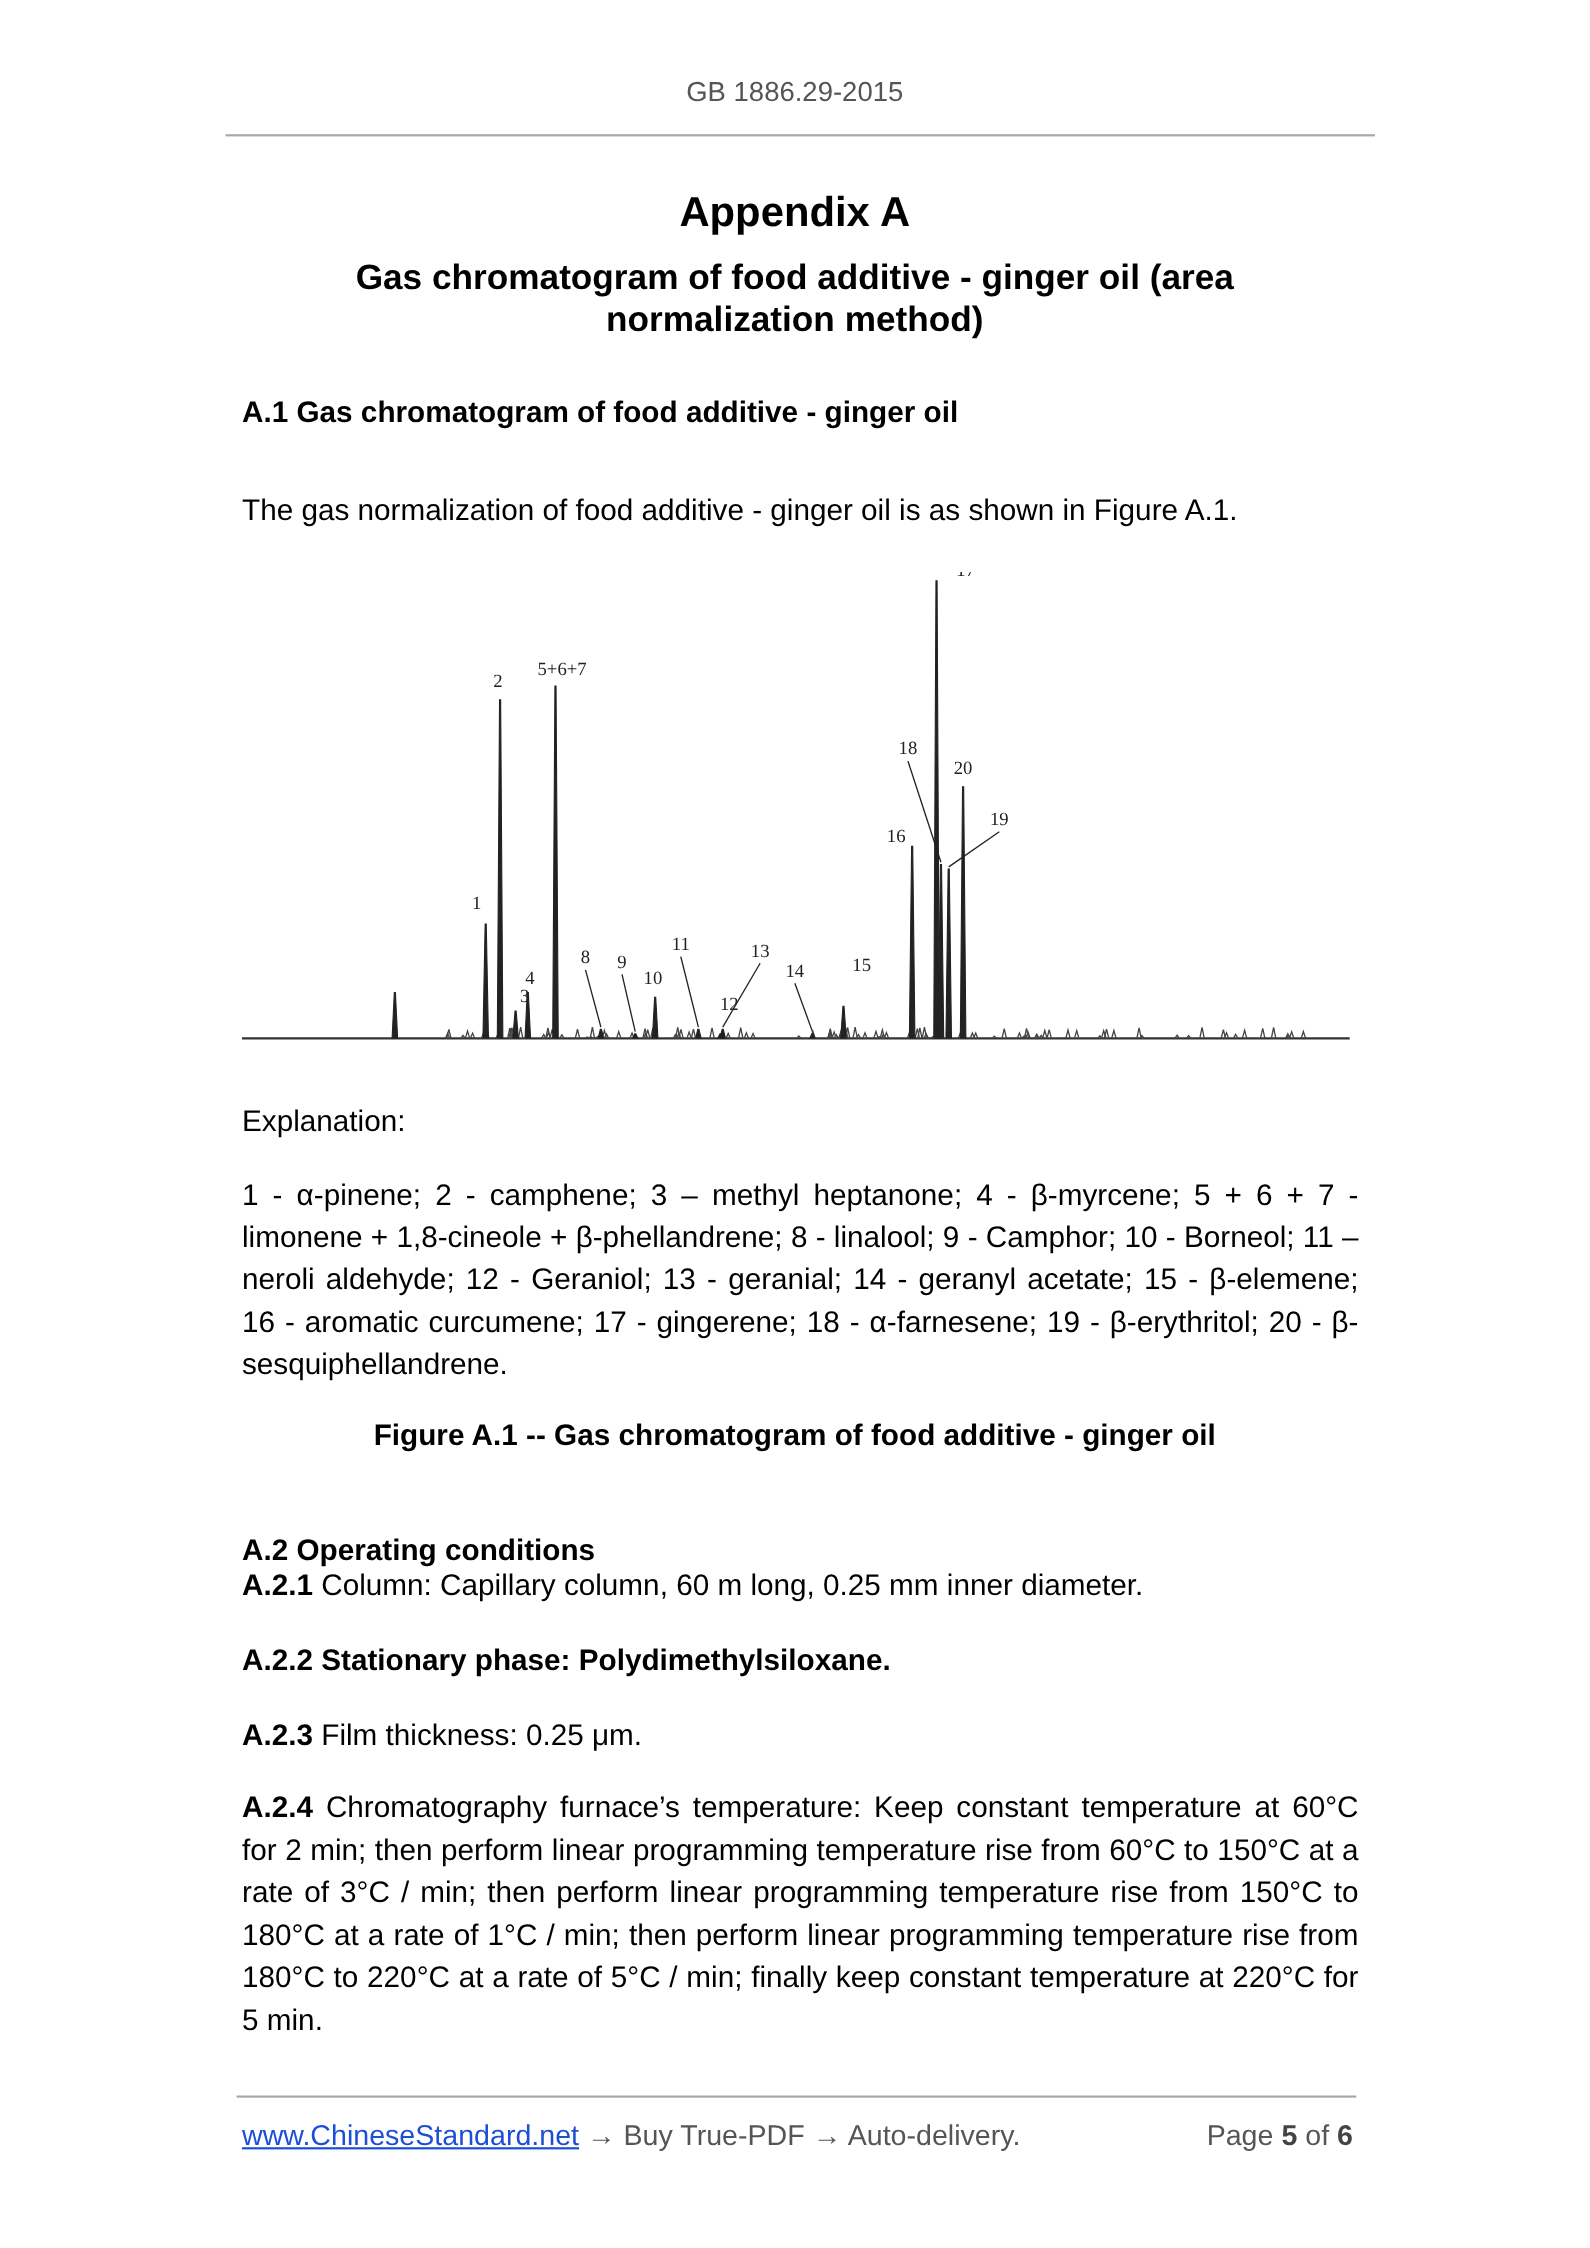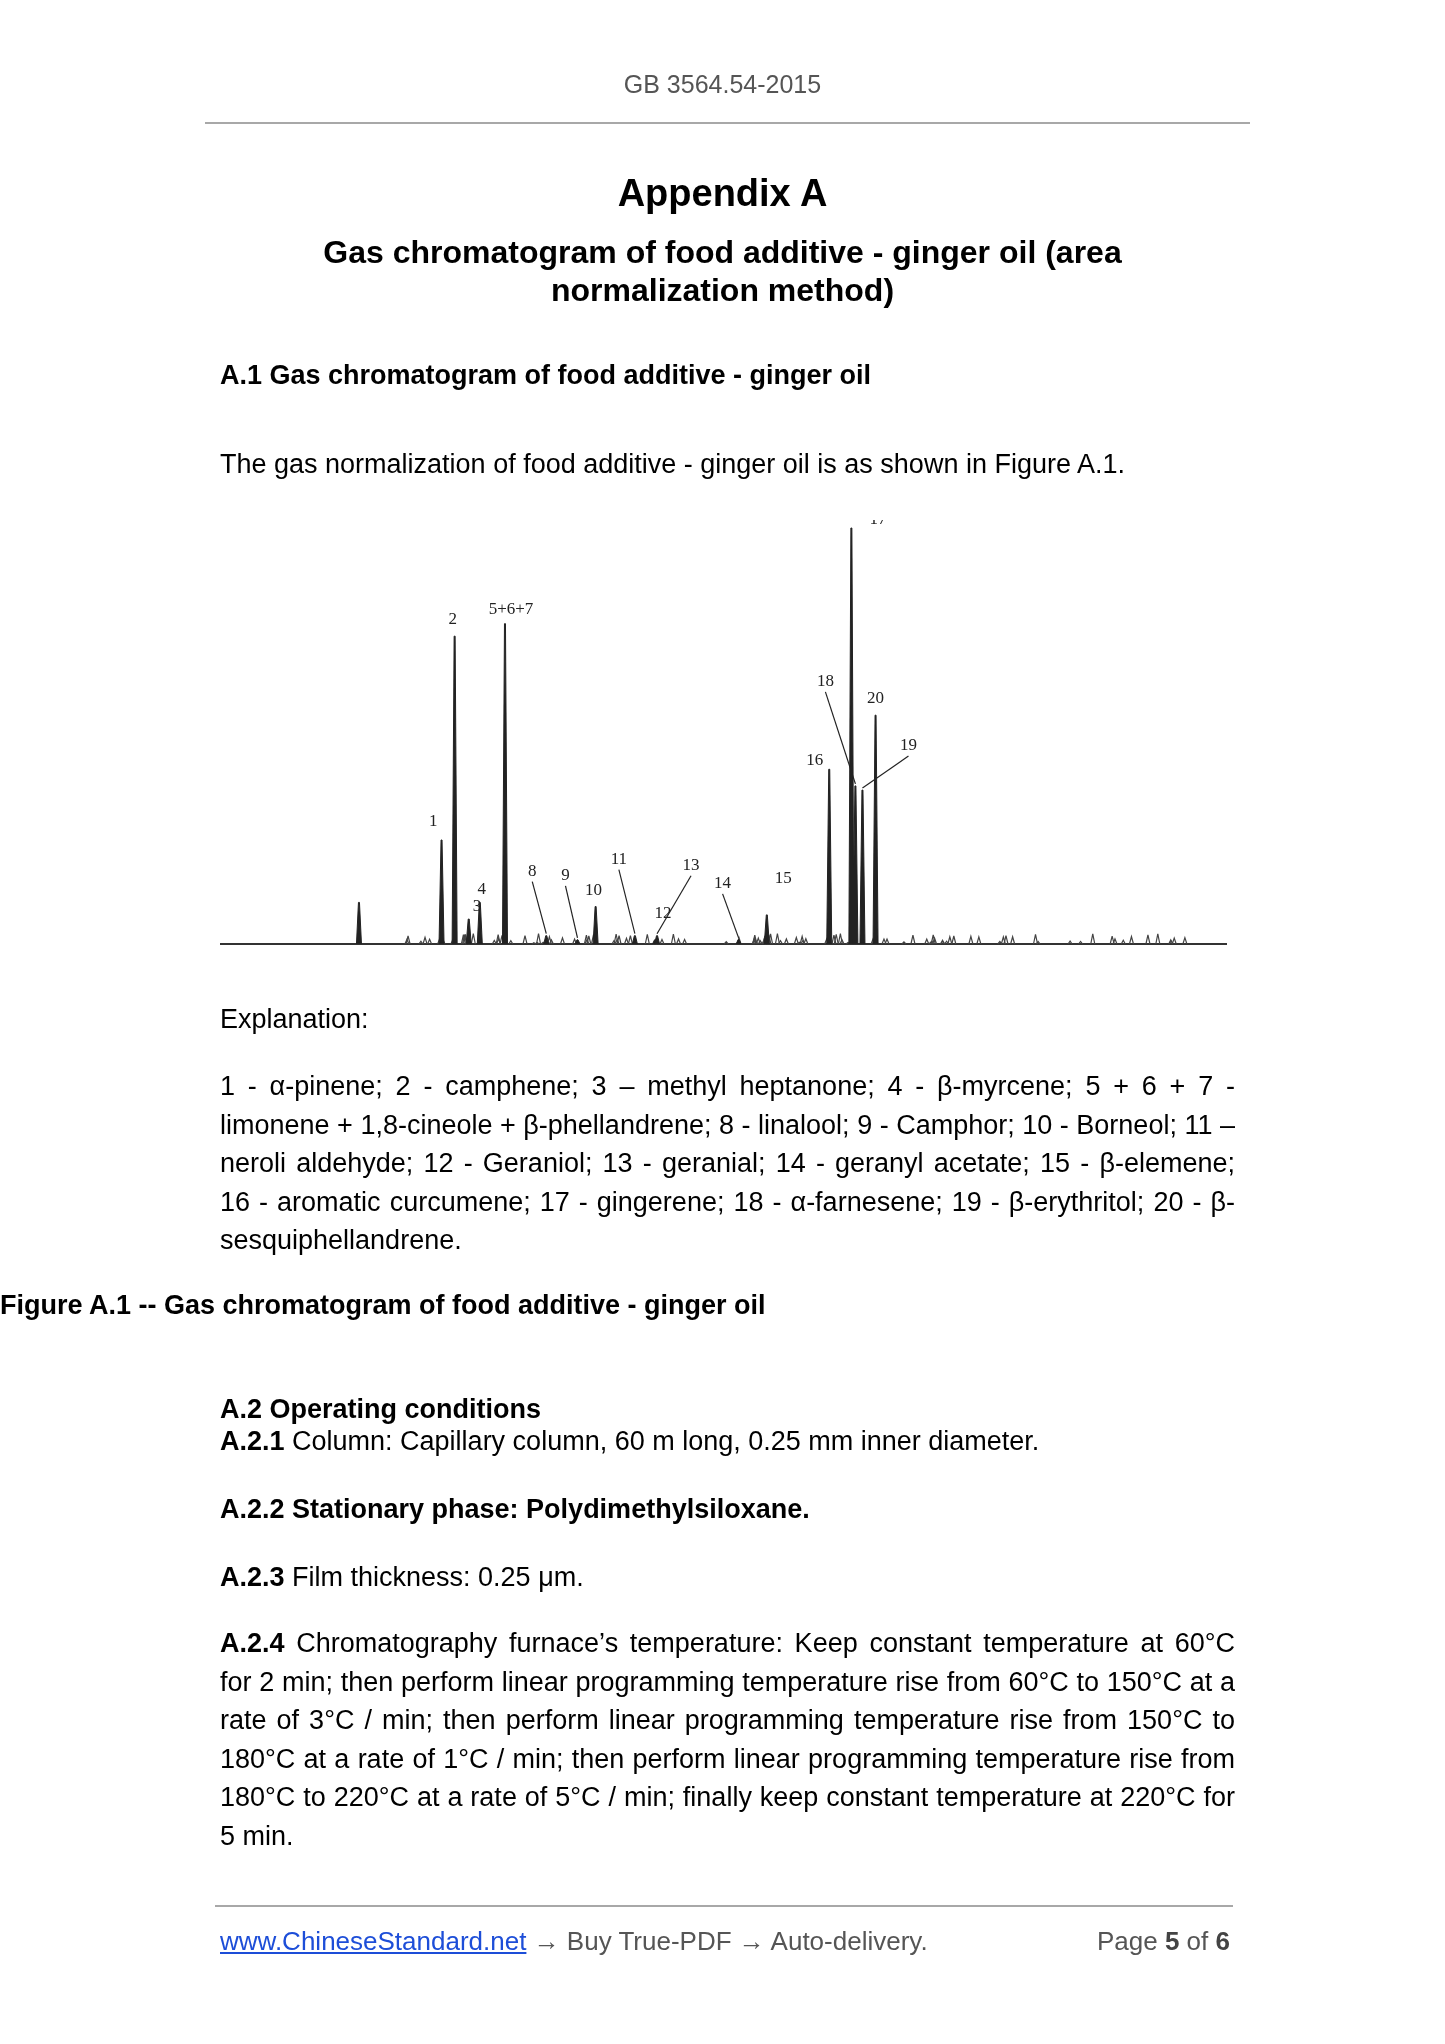--- a/index.html
+++ b/index.html
@@ -9,35 +9,35 @@
                  font-size: 25px; color: #555; }
   .header-rule { position: absolute; top: 122px; left: 205px; width: 1045px; height: 0;
                  border-top: 2px solid #a8a8a8; }
   .appendix-title { position: absolute; top: 172px; left: 0; width: 1445px; text-align: center;
                     font-size: 38px; font-weight: bold; }
   .appendix-subtitle { position: absolute; top: 233px; left: 250px; width: 945px; text-align: center;
                        font-size: 32px; font-weight: bold; line-height: 38px; }
   .section-heading { position: absolute; left: 220px; font-size: 27px; font-weight: bold; }
   .body-text { position: absolute; left: 220px; width: 1015px; font-size: 27px; line-height: 38.5px; }
   .justify { text-align: justify; }
-  .fig-caption { position: absolute; top: 1290px; left: 0; width: 1445px; 
+  .fig-caption { position: absolute; top: 1290px; left: 0; width: 1445px; text-align: center;
                  font-size: 27px; font-weight: bold; }
   .chart-wrap { position: absolute; top: 520px; left: 215px; width: 1025px; height: 440px; }
   .footer-rule { position: absolute; top: 1905px; left: 215px; width: 1018px; height: 0;
                  border-top: 2px solid #a8a8a8; }
   .footer { position: absolute; top: 1926px; left: 220px; width: 1010px; font-size: 26px; color: #555; }
   .footer a { color: #1d4ed8; text-decoration: underline; }
   .footer .page-info { position: absolute; right: 0; top: 0; }
   .footer .page-info b { color: #444; }
   .chart-label { font-family: "Liberation Serif", serif; font-size: 17px; fill: #222; }
 </style>
 </head>
 <body>
 
-<div class="page-header">GB 3564.54-2015</div>
+<div class="page-header">GB 1886.29-2015</div>
 <div class="header-rule"></div>
 
 <div class="appendix-title">Appendix A</div>
 <div class="appendix-subtitle">Gas chromatogram of food additive - ginger oil (area normalization method)</div>
 
 <div class="section-heading" style="top:360px;">A.1 Gas chromatogram of food additive - ginger oil</div>
 <div class="body-text" style="top:445px;">The gas normalization of food additive - ginger oil is as shown in Figure A.1.</div>
 
 <div class="chart-wrap">
   <svg id="chromatogram" width="1025" height="440" viewBox="0 0 1025 440">

